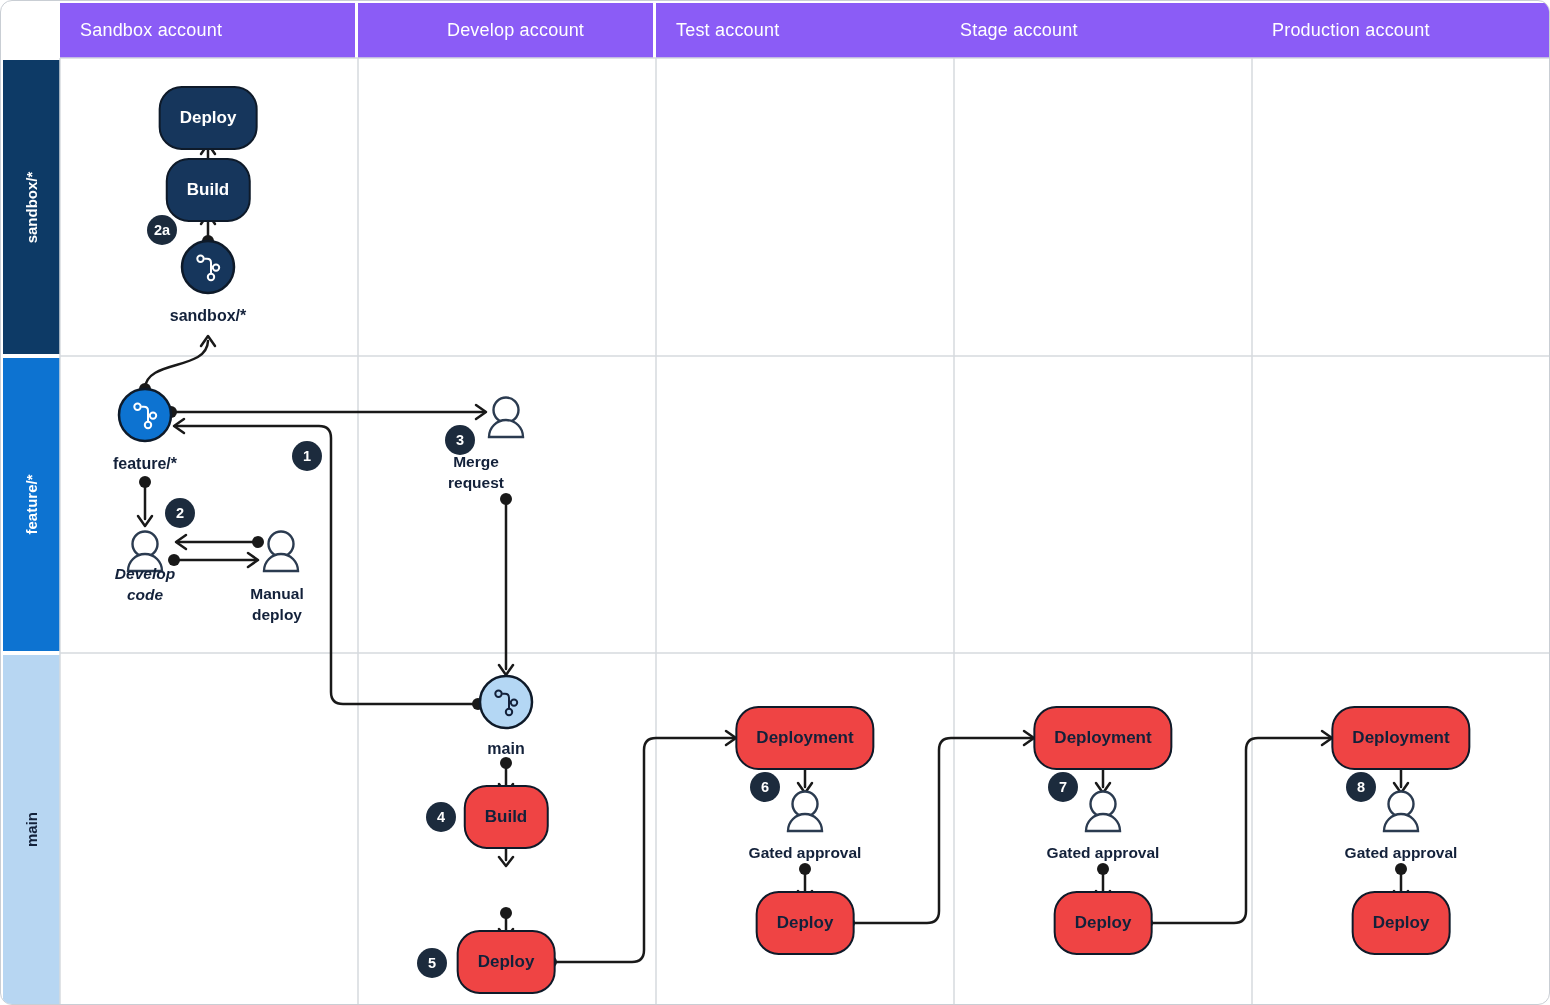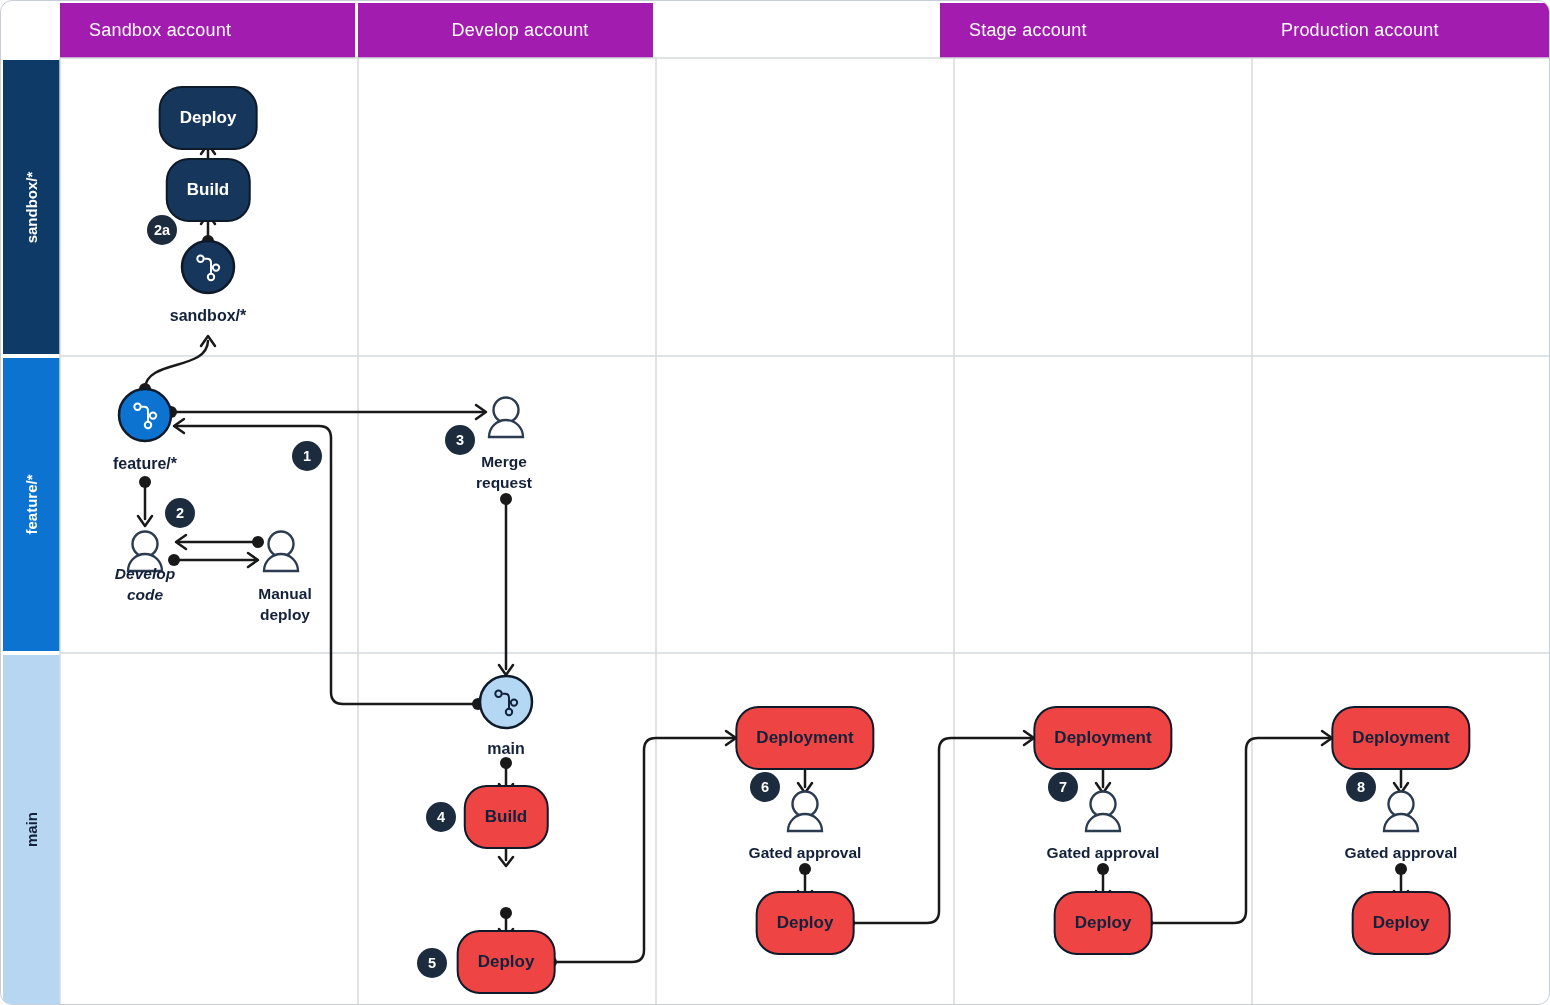--- a/index.html
+++ b/index.html
@@ -1,20 +1,20 @@
 <!DOCTYPE html>
 <html><head>
 <meta charset="utf-8">
 <style>
   html,body{margin:0;padding:0;background:#ffffff;font-family:"Liberation Sans",sans-serif;}
   .canvas{position:relative;width:1550px;height:1005px;background:#ffffff;border:1.5px solid #c9ced4;
           border-radius:12px;overflow:hidden;box-sizing:border-box;}
   
-  .hcell{position:absolute;top:2px;height:55px;background:#a21caf;color:#ffffff;
-         display:flex;align-items:center;padding-left:29px;box-sizing:border-box;
+  .hcell{position:absolute;top:2px;height:55px;background:#8b5cf6;color:#ffffff;
+         display:flex;align-items:center;padding-left:20px;box-sizing:border-box;
          font-size:18px;font-weight:500;letter-spacing:.2px;}
   
   .lcell{position:absolute;left:2px;width:57px;display:flex;align-items:center;justify-content:center;}
   .lcell .rot{transform:rotate(-90deg);white-space:nowrap;font-size:15px;font-weight:bold;}
   .lane-sandbox{background:#0d3a66;color:#ffffff;}
   .lane-feature{background:#0d73d1;color:#ffffff;}
   .lane-main{background:#b7d6f2;color:#13213a;}
   
   .wires{position:absolute;left:0;top:0;z-index:3;}
   
@@ -32,20 +32,23 @@
 </head>
 <body>
 
 <div class="canvas">
 
   <div class="hcell" style="left:59px;width:295px;">
       <span>Sandbox account</span>
     </div>
   <div class="hcell" style="left:357px;width:295px;justify-content:center;">
       <span>Develop account</span>
+    </div>
+  <div class="hcell" style="left:655px;width:295px;">
+      <span>Test account</span>
     </div>
   <div class="hcell" style="left:939px;width:324px;">
       <span>Stage account</span>
     </div>
   <div class="hcell" style="left:1251px;width:350px;">
       <span>Production account</span>
     </div>
 
   <div class="lcell lane-sandbox" style="top:59px;height:294px;">
       <span class="rot">sandbox/*</span>
@@ -254,22 +257,22 @@
   <div class="node pill pill-dark" style="left:207px;top:117px;">Deploy</div>
   <div class="node pill pill-dark" style="left:207px;top:189px;">Build</div>
   <div class="node badge" style="left:161px;top:229px;">2a</div>
   <div class="node branch-label" style="left:207px;top:315px;">sandbox/*</div>
 
   <div class="node branch-label" style="left:144px;top:463px;">feature/*</div>
   <div class="node badge" style="left:306px;top:455px;">1</div>
   <div class="node badge" style="left:179px;top:512px;">2</div>
   <div class="node badge" style="left:459px;top:439px;">3</div>
   <div class="node person-label wrap" style="left:144px;top:584px;font-style:italic;">Develop code</div>
-  <div class="node person-label wrap" style="left:284px;top:604px;">Manual deploy</div>
-  <div class="node person-label wrap" style="left:503px;top:472px;">Merge request</div>
+  <div class="node person-label wrap" style="left:276px;top:604px;">Manual deploy</div>
+  <div class="node person-label wrap" style="left:475px;top:472px;">Merge request</div>
 
   <div class="node branch-label" style="left:505px;top:748px;">main</div>
   <div class="node badge" style="left:440px;top:816px;">4</div>
   <div class="node pill pill-light" style="left:505px;top:816px;">Build</div>
   <div class="node badge" style="left:431px;top:962px;">5</div>
   <div class="node pill pill-light" style="left:505px;top:961px;">Deploy</div>
 
   <div class="node pill pill-light" style="left:804px;top:737px;">Deployment</div>
   <div class="node badge" style="left:764px;top:786px;">6</div>
   <div class="node person-label" style="left:804px;top:852px;">Gated approval</div>

